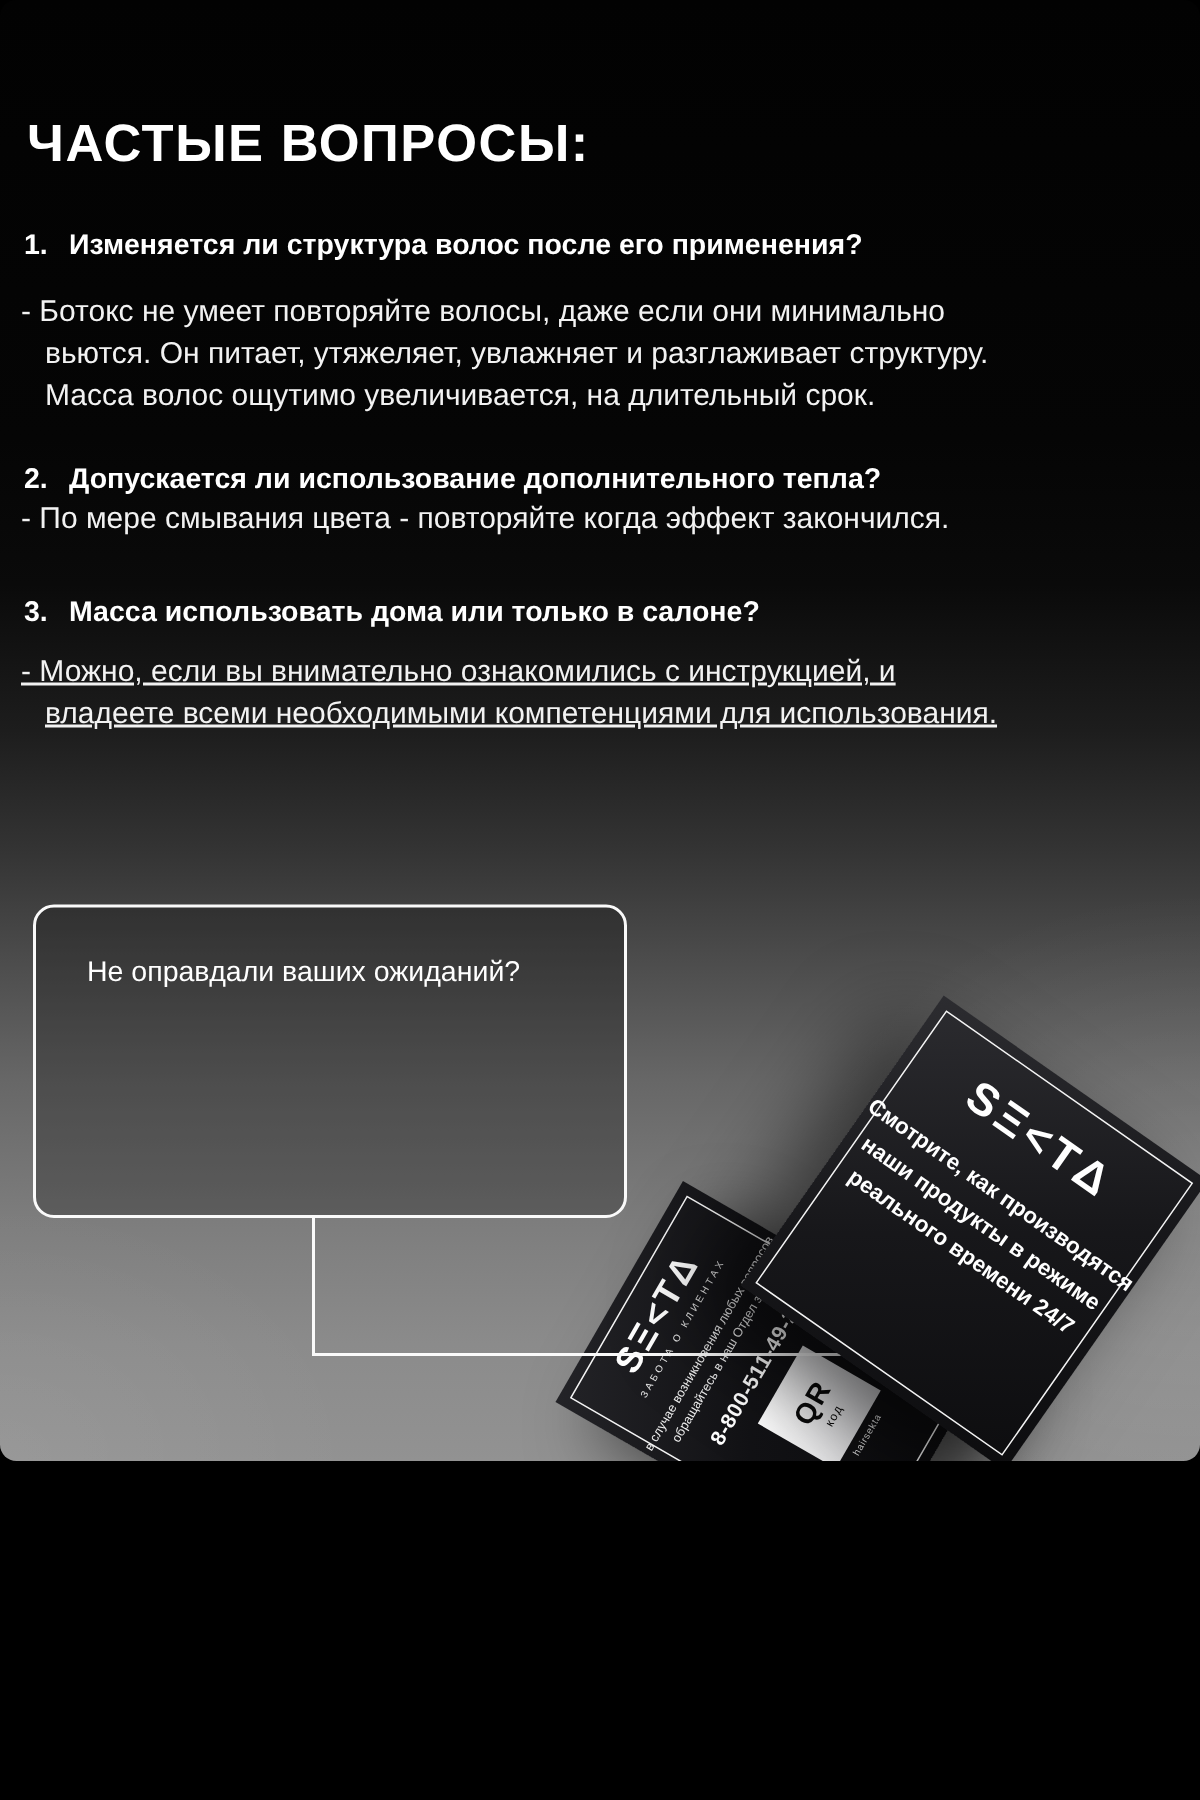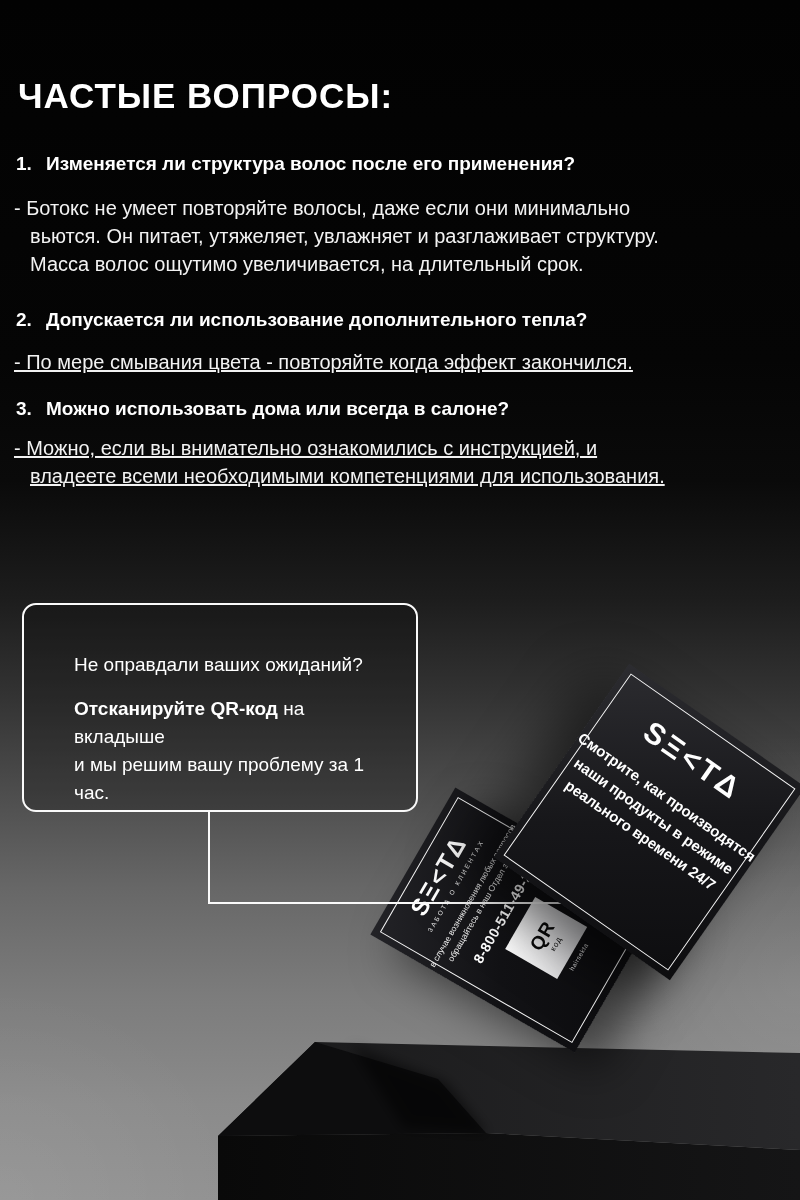--- a/index.html
+++ b/index.html
@@ -1,22 +1,23 @@
 <!DOCTYPE html>
 <html><head>
 <meta charset="utf-8">
 <style>
   html,body{margin:0;padding:0;background:#000;}
   body{font-family:"Liberation Sans","DejaVu Sans",sans-serif;}
   .canvas{
-    position:relative;width:800px;height:1200px;overflow:hidden;
+    position:relative;width:800px;height:974px;overflow:hidden;
     background:linear-gradient(to bottom,
       #020202 0%, #050505 30%, #0a0a0a 40%, #1d1d1d 50%,
       #333333 58%, #4d4d4d 66%, #676767 74%, #7c7c7c 83%,
       #8b8b8b 92%, #929292 100%);
+    border-radius:11px;
   }
   .canvas::after{
     content:"";position:absolute;inset:0;z-index:1;pointer-events:none;
     background:
       radial-gradient(ellipse 55% 35% at 100% 82%, rgba(255,255,255,0.10), transparent 60%),
       radial-gradient(ellipse 50% 30% at 0% 100%, rgba(255,255,255,0.06), transparent 60%);
   }
   .title{
     position:absolute;left:18px;top:76px;margin:0;z-index:2;
     color:#ffffff;font-size:35px;font-weight:bold;letter-spacing:1px;
@@ -25,30 +26,30 @@
     position:absolute;left:16px;width:780px;z-index:2;
     color:#ffffff;font-size:19px;font-weight:bold;
   }
   .faq-q .num{display:inline-block;min-width:30px;}
   .faq-a{
     position:absolute;left:14px;width:782px;z-index:2;
     color:#f2f2f2;font-size:20px;line-height:28px;
     white-space:pre-line;padding-left:16px;text-indent:-16px;box-sizing:border-box;
   }
   .q1{top:153px;} .a1{top:194px;}
-  .q2{top:309px;} .a2{top:348px;text-decoration:underline;}
+  .q2{top:309px;} .a2{top:332px;}
   .q3{top:398px;} .a3{top:434px;text-decoration:underline;}
 
   .bubble{
     position:absolute;left:22px;top:603px;width:396px;height:209px;z-index:6;
     box-sizing:border-box;border:2px solid #fafafa;border-radius:14px;
     background:rgba(12,12,12,0.28);
     padding:30px 28px 0 34px;color:#ffffff;font-size:19px;line-height:28px;
   }
-  .bubble p{margin:16px;white-space:pre-line;}
+  .bubble p{margin:0;white-space:pre-line;}
   .bubble .b{font-weight:bold;}
 
   .line-v{position:absolute;left:208px;top:811px;width:2px;height:93px;background:#fafafa;z-index:12;}
   .line-h{position:absolute;left:208px;top:902px;width:357px;height:2px;background:#fafafa;z-index:12;}
 
   .card{position:absolute;box-sizing:border-box;color:#fff;}
   .frame{position:absolute;inset:7px;border:1.5px solid rgba(255,255,255,0.95);pointer-events:none;}
   .card-care{
     left:430px;top:802px;width:170px;height:236px;z-index:10;
     transform:rotate(-60deg);
@@ -86,29 +87,27 @@
 
   <div>
     <div class="faq-q q1"><span class="num">1.</span><span>Изменяется ли структура волос после его применения?</span></div>
     <div class="faq-a a1">- Ботокс не умеет повторяйте волосы, даже если они минимально
 вьются. Он питает, утяжеляет, увлажняет и разглаживает структуру.
 Масса волос ощутимо увеличивается, на длительный срок.</div>
 
     <div class="faq-q q2"><span class="num">2.</span><span>Допускается ли использование дополнительного тепла?</span></div>
     <div class="faq-a a2">- По мере смывания цвета - повторяйте когда эффект закончился.</div>
 
-    <div class="faq-q q3"><span class="num">3.</span><span>Можно использовать дома или всегда в салоне?</span></div>
+    <div class="faq-q q3"><span class="num">3.</span><span>Масса использовать дома или только в салоне?</span></div>
     <div class="faq-a a3">- Можно, если вы внимательно ознакомились с инструкцией, и
 владеете всеми необходимыми компетенциями для использования.</div>
   </div>
 
   <div class="bubble">
     <p>Не оправдали ваших ожиданий?</p>
-    <p><span class="b">Отсканируйте QR-код</span><span> на вкладыше
-и мы решим вашу проблему за 1 час.</span></p>
   </div>
 
   <div class="line-v"></div>
   <div class="line-h"></div>
 
   <svg class="pedestal" width="800" height="170" viewBox="0 0 800 170">
     <defs>
       <linearGradient id="gTop" x1="0" y1="0" x2="1" y2="0">
         <stop offset="0" stop-color="#19191a"></stop>
         <stop offset="1" stop-color="#28282a"></stop>

